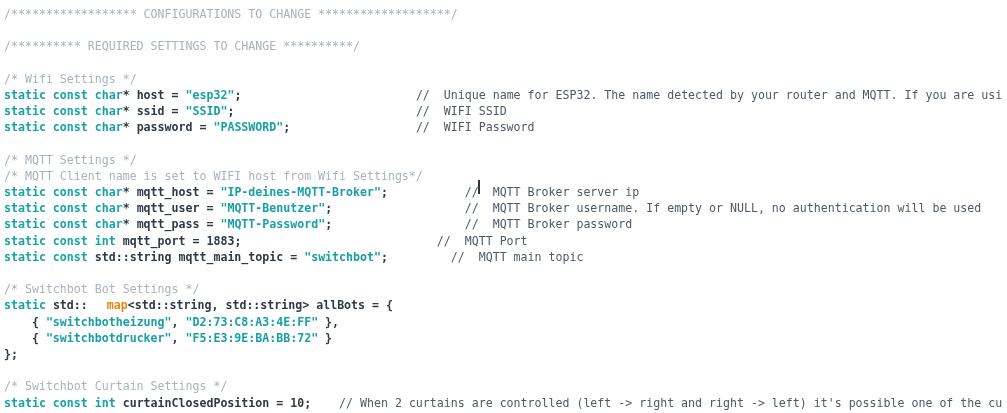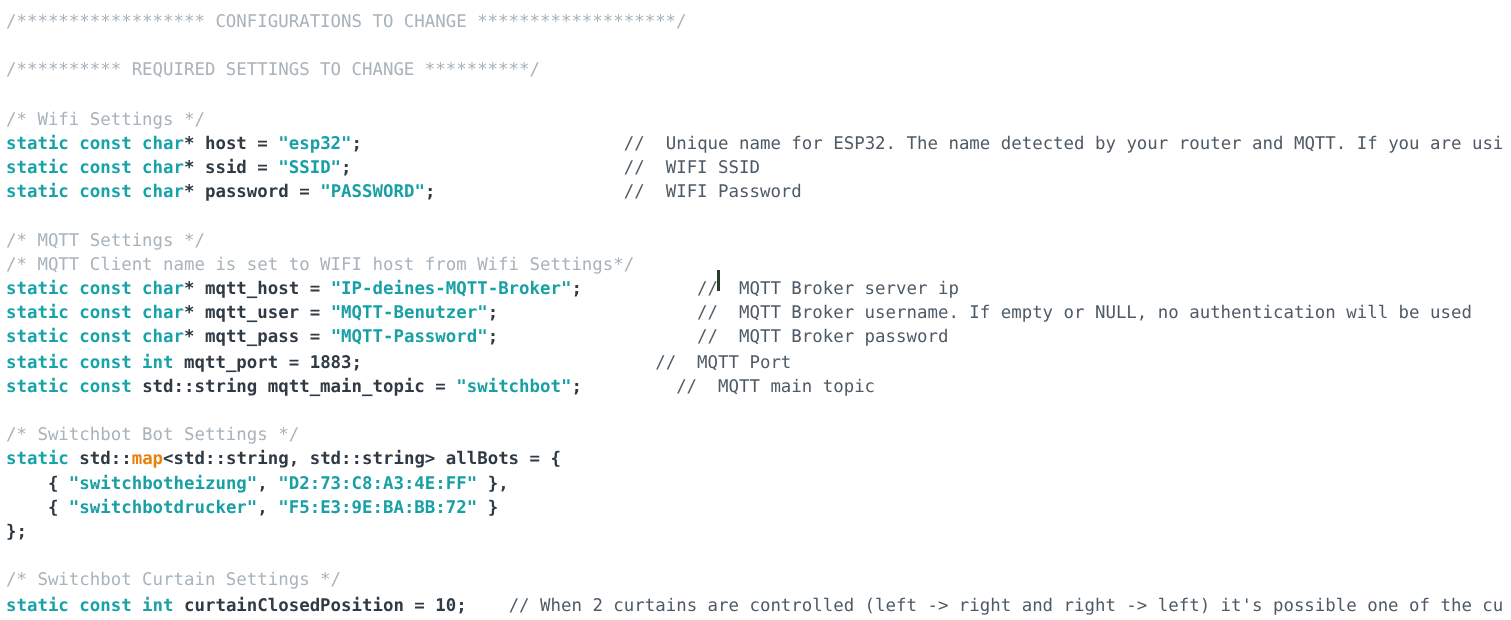--- a/index.html
+++ b/index.html
@@ -39,21 +39,21 @@
     font-family: "DejaVu Sans Mono", "Liberation Mono", monospace;
   }
   
   .cmt      { color: #a8b3bb; }
   .cmt2     { color: #4e5a66; }
   .kw       { color: #17a3a8; font-weight: 700; text-align: right; }
   .str      { color: #18a0a5; font-weight: 700; }
   .id       { color: #2f3a45; font-weight: 700; }
   .pun      { color: #2f3a45; font-weight: 700; }
   .num      { color: #2f3a45; font-weight: 700; }
-  .type     { color: #e8820c; font-weight: 700; }
+  .type     { color: #e8820c; font-weight: 700; margin-left: 19px; }
   .op       { color: #2f3a45; font-weight: 700; }
 
   
   #caret {
     position: absolute;
     left: 478px;
     top: 180px;
     width: 2px;
     height: 14px;
     background: #2b3a2b;

